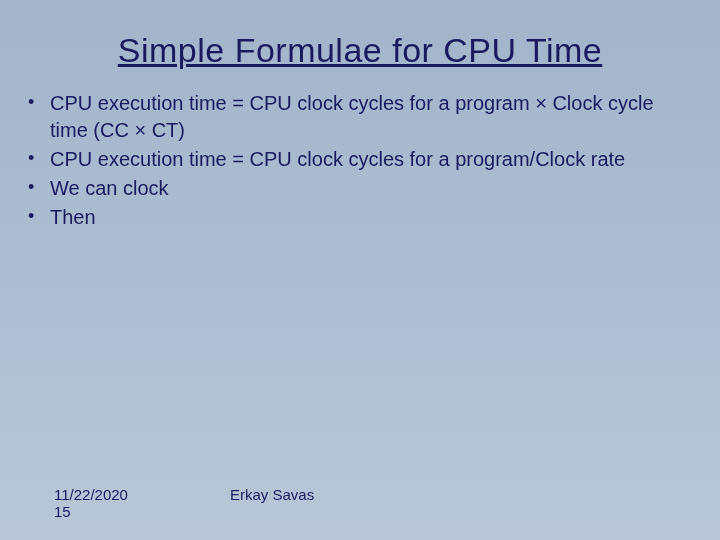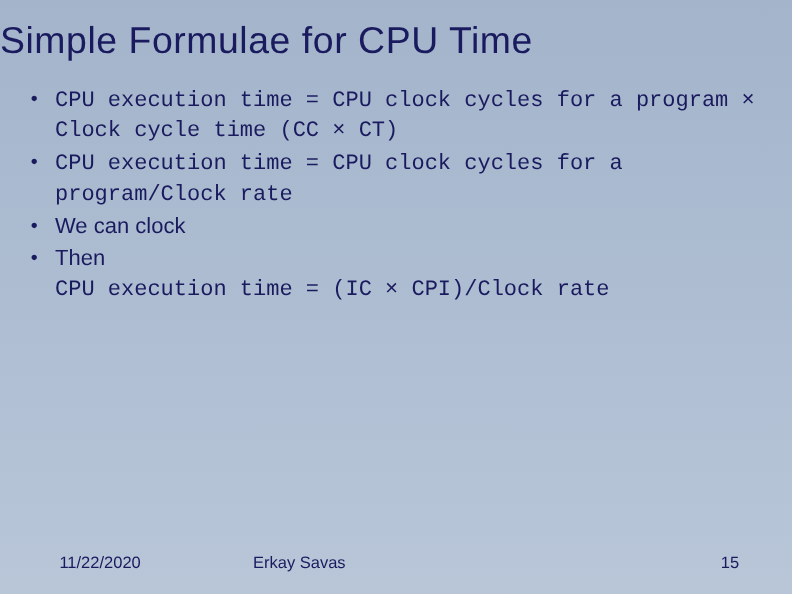--- a/index.html
+++ b/index.html
@@ -12,26 +12,27 @@
   .slide {
     width: 720px;
     height: 540px;
     background: linear-gradient(to bottom, #a3b4cb 0%, #b8c6d8 100%);
     position: relative;
     box-sizing: border-box;
     font-family: "Comic Sans MS", "Comic Sans", cursive, sans-serif;
     color: #1a1a5e;
   }
   .title {
-    text-align: left;
+    text-align: center;
     font-size: 34px;
-    padding-top: 18px;
+    padding-top: 31px;
     padding-bottom: 10px;
     font-weight: normal;
     letter-spacing: 0.5px;
+    text-decoration: underline;
   }
   .content {
     padding: 10px 28px 0 28px;
     font-size: 20px;
     line-height: 1.35;
   }
   .bullet {
     display: flex;
     margin-bottom: 2px;
   }
@@ -39,34 +40,35 @@
     width: 22px;
     flex: 0 0 22px;
     text-align: left;
     font-size: 18px;
     line-height: 1.4;
   }
   .btext {
     flex: 1;
   }
   .mono {
-    font-family: Liberation Mono, monospace;
+    font-family: Liberation Sans, sans-serif;
     font-size: 20px;
   }
   .footer {
     position: absolute;
     bottom: 20px;
     left: 0;
     width: 100%;
     box-sizing: border-box;
     padding: 0 48px 0 54px;
     font-size: 15px;
     display: flex;
     justify-content: space-between;
     align-items: baseline;
+    flex-direction: column;
   }
   .footer .author {
     position: absolute;
     left: 230px;
     text-align: right;
   }
   .footer .page {
     text-align: left;
   }
 </style>
@@ -99,21 +101,20 @@
       <div class="dot">•</div>
       <div class="btext">
         <span>We can clock</span><br>
       </div>
     </div>
 
     <div class="bullet">
       <div class="dot">•</div>
       <div class="btext">
         <span>Then</span><br>
-        <span class="mono">CPU execution time = (IC × CPI)/Clock rate</span>
       </div>
     </div>
 
   </div>
 
   <div class="footer">
     <span class="date">11/22/2020</span>
     <span class="author">Erkay Savas</span>
     <span class="page">15</span>
   </div>

